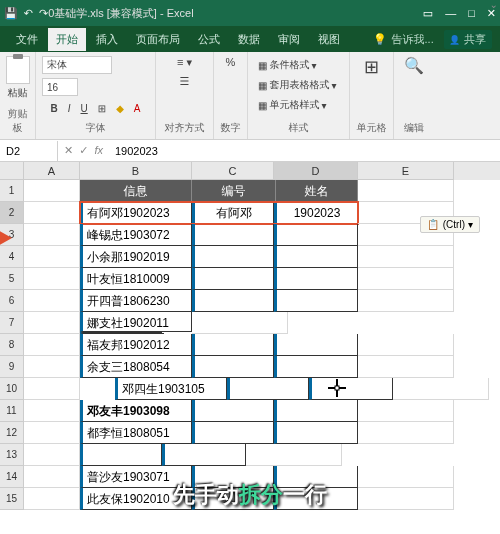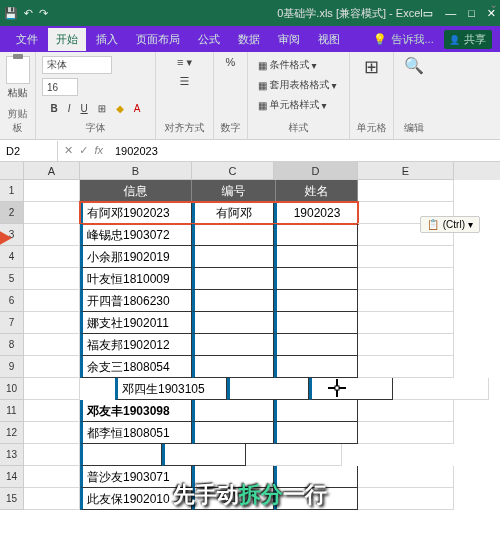--- a/index.html
+++ b/index.html
@@ -1,22 +1,22 @@
 <!DOCTYPE html>
 <html><head>
 <meta charset="utf-8">
 <style>
 *{box-sizing:border-box;margin:0;padding:0;font-family:"Microsoft YaHei",sans-serif}
 body{width:500px;height:534px;overflow:hidden;background:#fff;position:relative}
 .titlebar{height:26px;background:#1a6b4a;display:flex;align-items:center;color:#fff;font-size:11px;padding:0 4px}
 .qat{display:flex;gap:6px;align-items:center}
 .qat span{opacity:.9}
-.tfile{flex:1;text-align:right;color:#e0e0e0}
+.tfile{flex:1;text-align:left;color:#e0e0e0}
 .winbtns{display:flex;gap:12px}
-.menubar{height:26px;background:#6d28d9;display:flex;align-items:center;color:#fff;font-size:11px;padding:0 8px;gap:2px}
+.menubar{height:26px;background:#14532d;display:flex;align-items:center;color:#fff;font-size:11px;padding:0 8px;gap:2px}
 .tab{padding:4px 8px;color:#d0e8dc}
 .tab.active{background:#f0f0f0;color:#1a6b4a}
 .tell{margin-left:auto;display:flex;align-items:center;gap:4px;color:#b8d8c8}
 .share{background:#0d5a3a;padding:2px 6px;border-radius:2px;margin-left:6px}
 .ribbon{height:88px;background:#f0f0f0;border-bottom:1px solid #d0d0d0;display:flex;font-size:11px;color:#444}
 .rgroup{border-right:1px solid #d8d8d8;padding:4px 6px;display:flex;flex-direction:column;justify-content:space-between;align-items:center}
 .rglabel{font-size:10px;color:#666;text-align:center;width:100%}
 .rtop{display:flex;gap:4px;align-items:center;flex-wrap:wrap}
 .rbtn{padding:2px 4px;display:flex;align-items:center;gap:2px}
 .paste{display:flex;flex-direction:column;align-items:center;gap:2px}
@@ -214,21 +214,21 @@
         <div style="display: flex;">
           <div class="cell datacell wB">开四普1806230</div>
           <div class="cell datacell wC" style="text-align: center;"></div>
           <div class="cell datacell wD" style="text-align: center;"></div>
         </div>
         <div class="cell wE"></div>
       </div>
       <div class="row">
         <div class="rh">7</div>
         <div class="cell wA"></div>
-        <div style="display: flex;">
+        <div style="display: flex; flex-direction: column;">
           <div class="cell datacell wB">娜支社1902011</div>
           <div class="cell datacell wC" style="text-align: center;"></div>
           <div class="cell datacell wD" style="text-align: center;"></div>
         </div>
         <div class="cell wE"></div>
       </div>
       <div class="row">
         <div class="rh">8</div>
         <div class="cell wA"></div>
         <div style="display: flex;">

